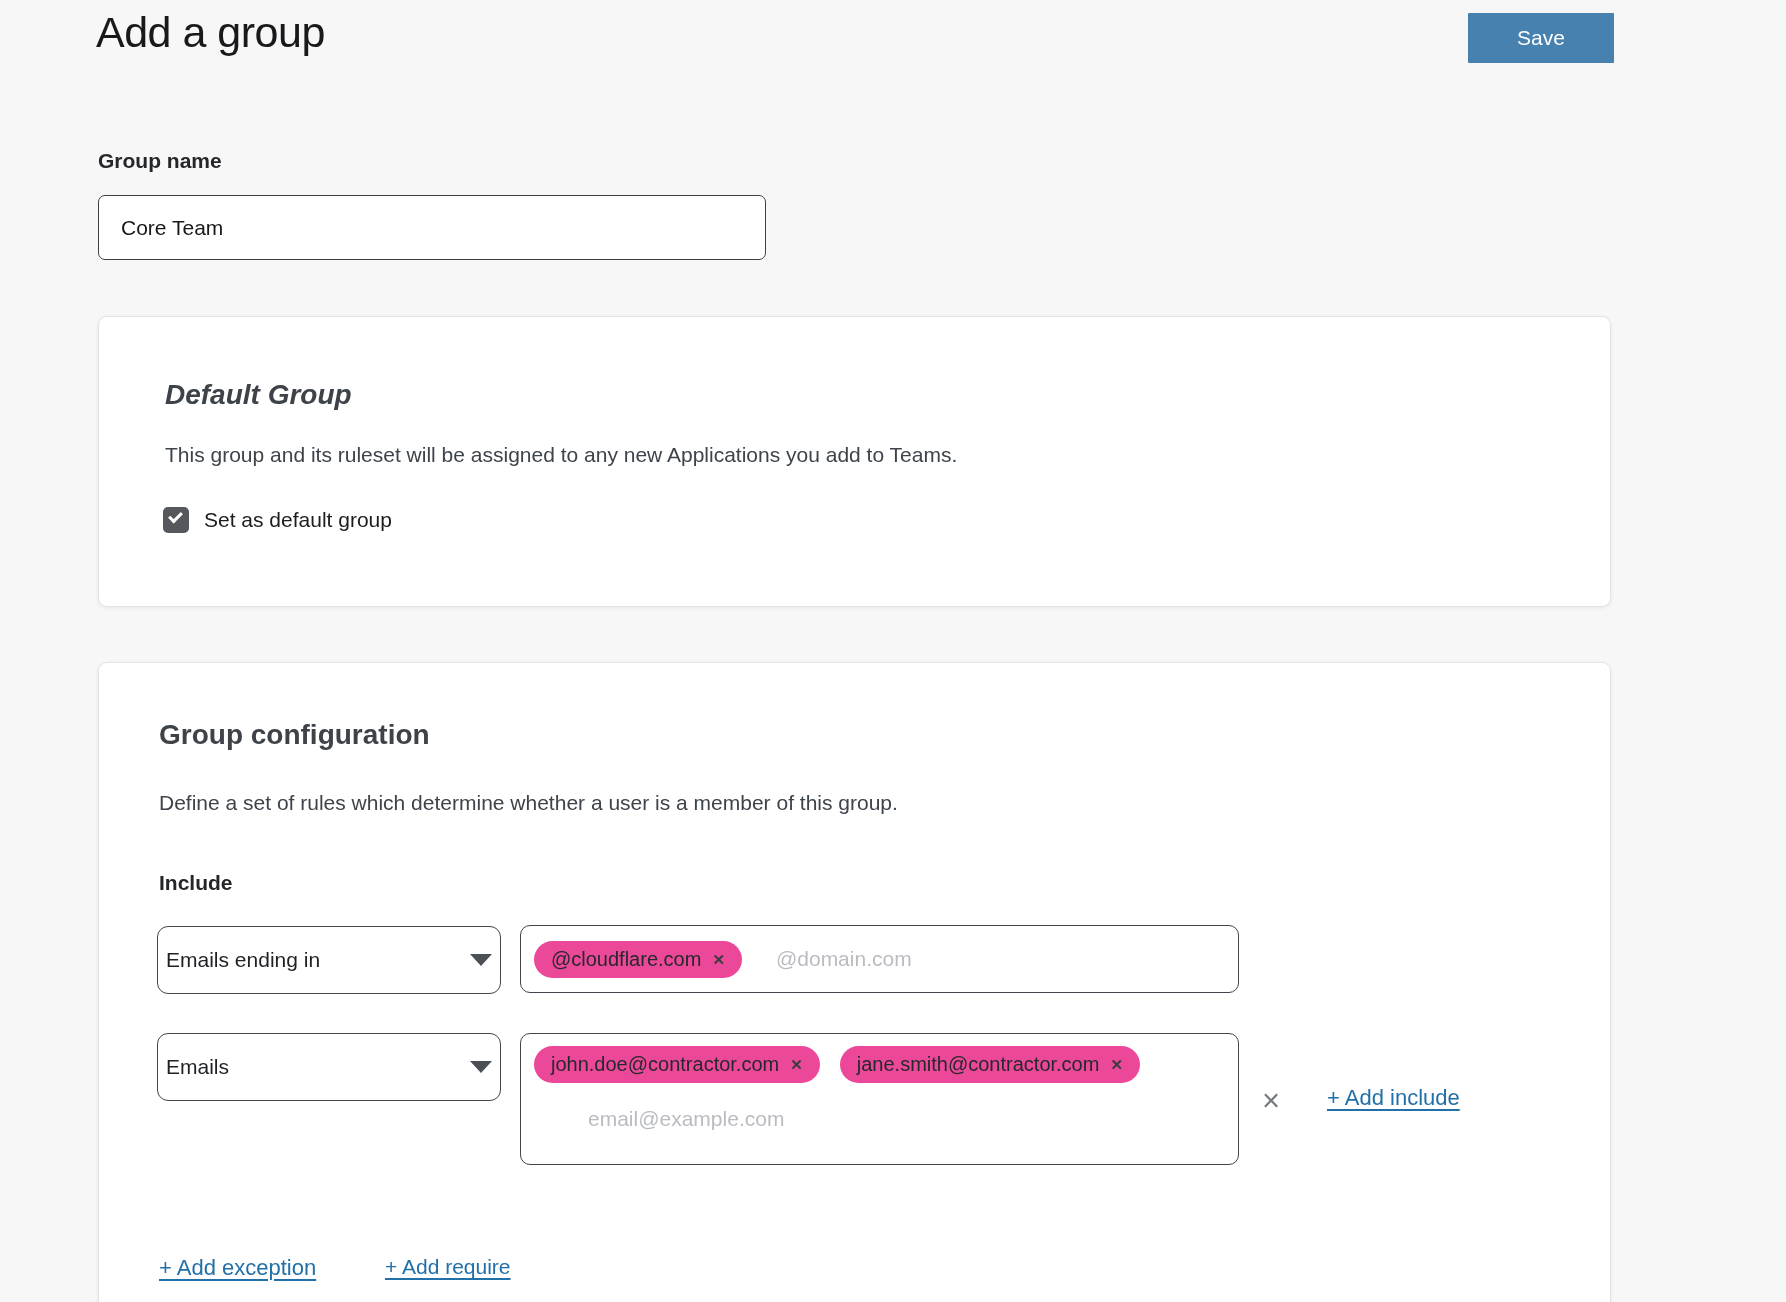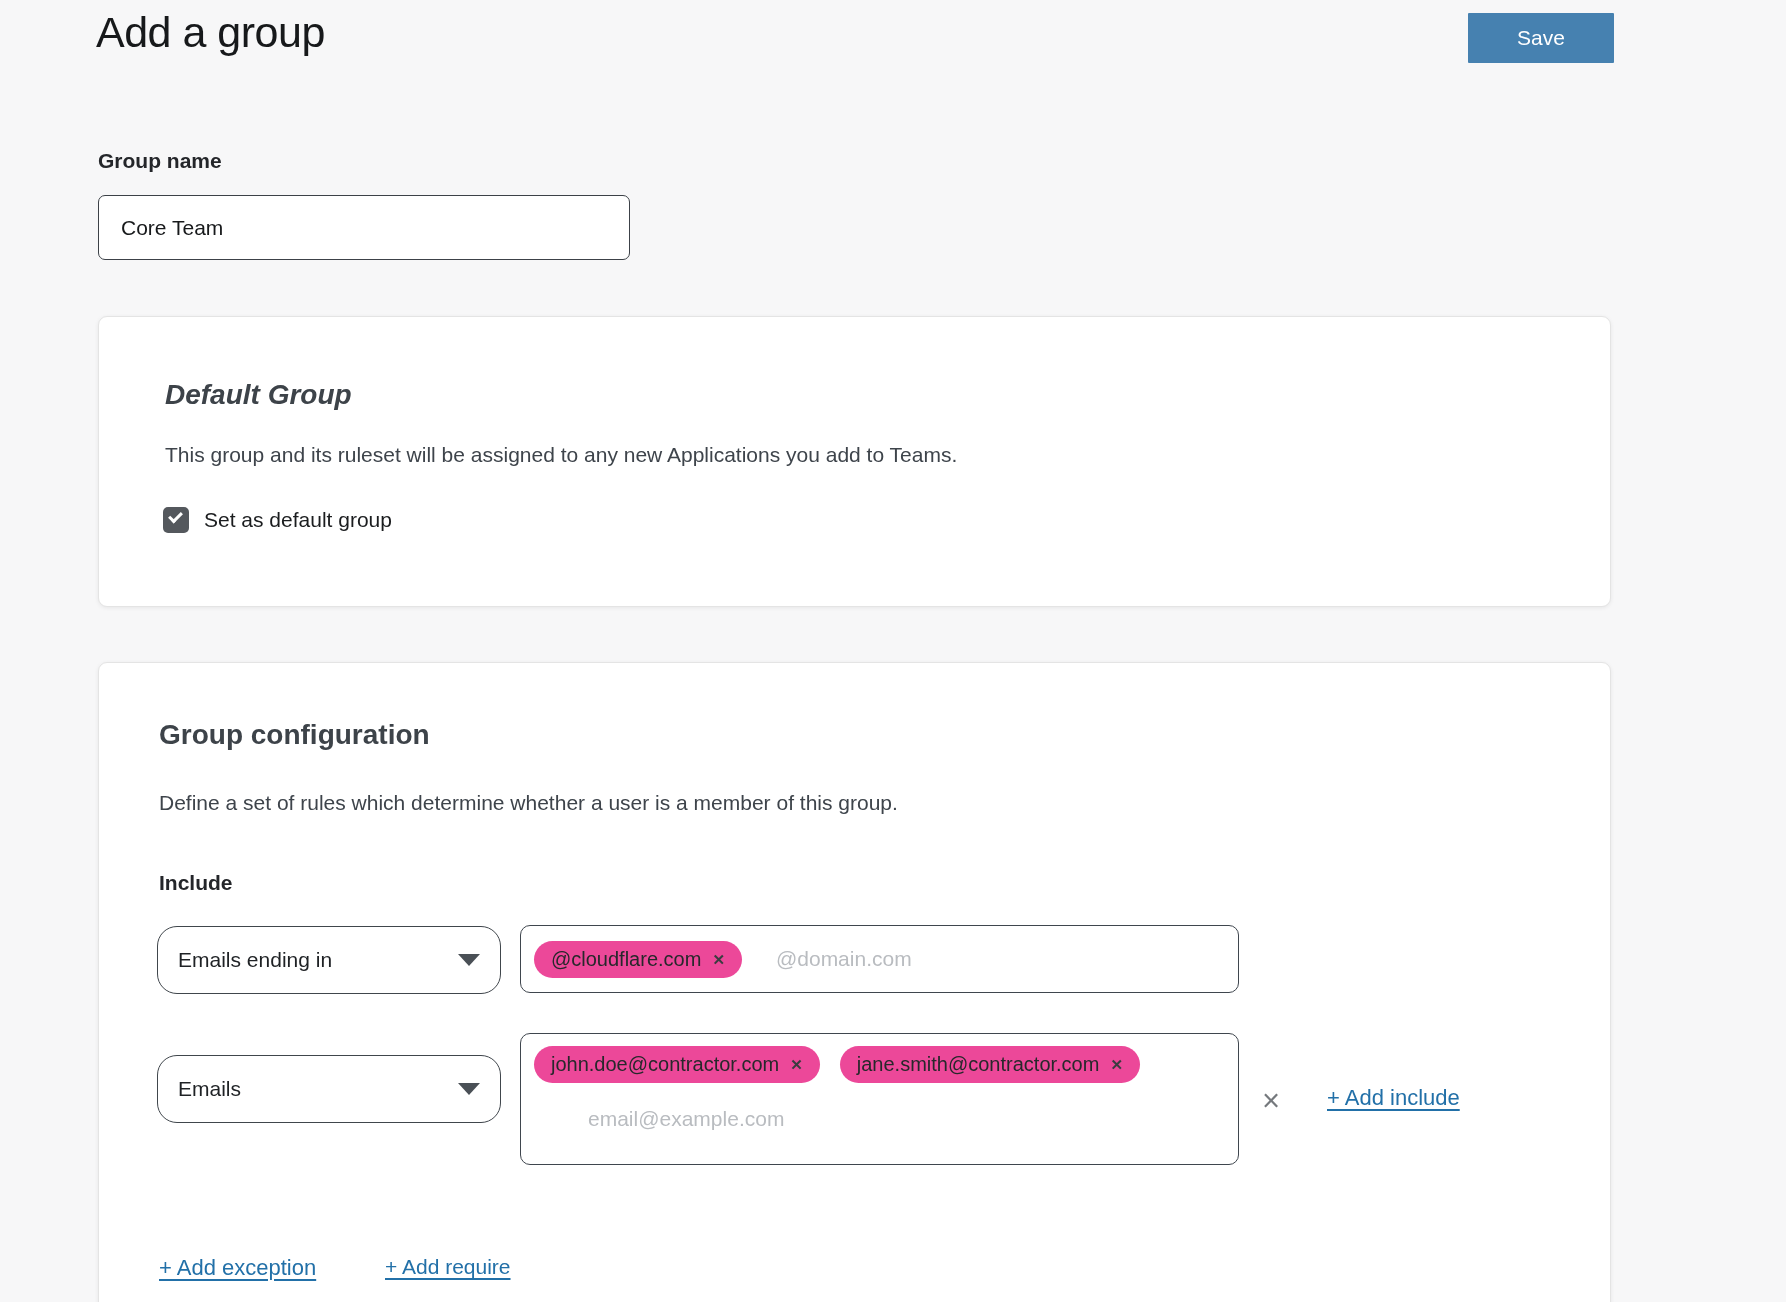--- a/index.html
+++ b/index.html
@@ -22,21 +22,21 @@
     border:none; border-radius:1px; cursor:pointer;
     font-family:"Liberation Sans", sans-serif;
   }
 
   
   .field-label {
     position:absolute; left:98px; top:149px;
     font-size:21px; font-weight:bold; color:#24262a;
   }
   .group-name-input {
-    position:absolute; left:98px; top:195px; width:532px; height:65px;
+    position:absolute; left:98px; top:195px; width:668px; height:65px;
     background:#ffffff; border:1px solid #3c4147; border-radius:7px;
     padding:0 22px; font-size:21px; color:#17191b;
     font-family:"Liberation Sans", sans-serif; outline:none;
   }
 
   
   .card {
     position:absolute; left:98px; width:1513px;
     background:#ffffff; border:1px solid #e4e4e4; border-radius:9px;
     box-shadow:0 1px 4px rgba(0,0,0,0.07);
@@ -68,22 +68,22 @@
   .checkbox-label { margin-left:15px; font-size:21px; color:#1b1d1f; }
 
   
   .include-label {
     position:absolute; left:60px; top:208px;
     font-size:21px; font-weight:bold; color:#24262a;
   }
 
   .select-box {
     position:absolute; left:58px; width:344px; height:68px;
-    background:#ffffff; border:1px solid #40464c; border-radius:20px;
-    display:flex; align-items:center; padding:0 20px; cursor:pointer;gap:40px;
+    background:#ffffff; border:1px solid #40464c; border-radius:11px;
+    display:flex; align-items:center; padding:0 8px; cursor:pointer;gap:40px;
   }
   .select-box .select-value { font-size:21px; color:#1f2225; flex:1; }
   .chevron-down {
     width:0; height:0;
     border-left:11px solid transparent; border-right:11px solid transparent;
     border-top:12px solid #4a5056;
   }
 
   .tag-input {
     position:absolute; left:421px; width:719px;
@@ -153,21 +153,21 @@
       <span class="chevron-down"></span>
     </div>
     <div class="tag-input single" style="top:262px;">
       <span class="chip">
         <span>@cloudflare.com</span>
         <span class="chip-x">✕</span>
       </span>
       <span class="tag-placeholder">@domain.com</span>
     </div>
 
-    <div class="select-box" style="top:392px;">
+    <div class="select-box" style="top:370px;">
       <span class="select-value">Emails</span>
       <span class="chevron-down"></span>
     </div>
     <div class="tag-input tall" style="top:370px;">
       <div class="chips-line">
         <span class="chip">
           <span>john.doe@contractor.com</span>
           <span class="chip-x">✕</span>
         </span>
         <span class="chip">

